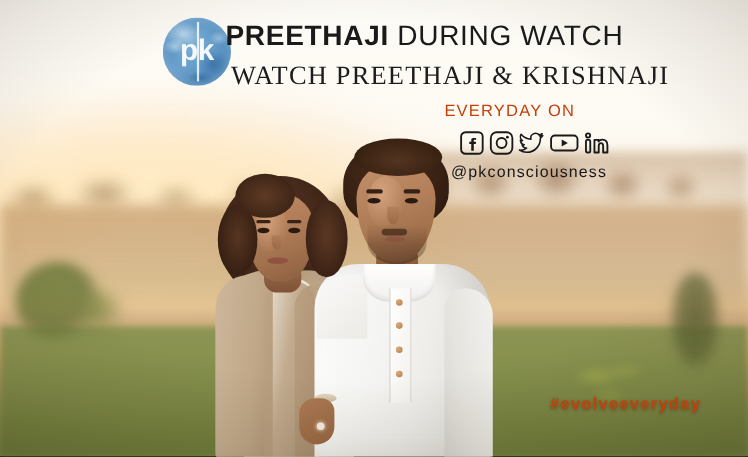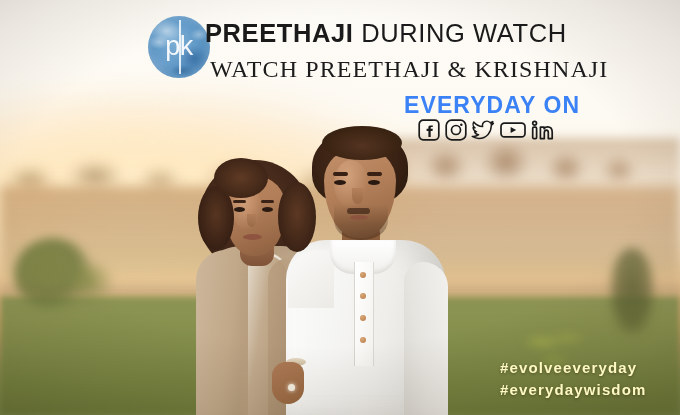--- a/index.html
+++ b/index.html
@@ -430,21 +430,21 @@
       radial-gradient(ellipse 12px 9px at 82% 30%, rgba(255,255,255,.34), rgba(255,255,255,0) 72%),
       radial-gradient(ellipse 16px 8px at 56% 88%, rgba(30,76,128,.4), rgba(30,76,128,0) 74%);
   }
   .logo-pk {
     position: absolute;
     left: 0; right: 0; top: 50%;
     transform: translateY(-52%);
     text-align: center;
     font-family: "Liberation Sans", sans-serif;
     font-size: 27px;
-    font-weight: 400;
+    font-weight: 700;
     color: rgba(255,255,255,.93);
     letter-spacing: -0.5px;
     line-height: 1;
   }
   .logo-stroke {
     position: absolute;
     left: 31px; top: 4px;
     width: 2px; height: 54px;
     background: rgba(255,255,255,.82);
   }
@@ -467,23 +467,23 @@
     font-family: "Liberation Serif", serif;
     font-size: 24px;
     color: #1c1c1c;
     letter-spacing: 1.1px;
     white-space: nowrap;
   }
 
   .everyday {
     position: absolute;
     left: 404px; top: 92px;
-    font-size: 23px;
-    font-weight: 700;
-    color: #3b82f6;
+    font-size: 15px;
+    font-weight: 400;
+    color: #c2410c;
     letter-spacing: 1.1px;
     white-space: nowrap;
   }
 
   .socials {
     position: absolute;
     left: 417px; top: 118px;
     display: flex;
     align-items: center;
     gap: 3px;
@@ -498,21 +498,21 @@
     color: #171717;
     letter-spacing: 1.05px;
     white-space: nowrap;
   }
 
   .hashtags {
     position: absolute;
     left: 500px; top: 357px;
     font-size: 15px;
     font-weight: 700;
-    color: #fef9c3;
+    color: #c2410c;
     letter-spacing: 1.15px;
     line-height: 1.45;
     text-shadow: 0 1px 3px rgba(40,30,10,.45);
     white-space: nowrap;
   }
 </style>
 </head>
 <body>
 
 <div id="banner">
@@ -629,19 +629,19 @@
     <a style="text-decoration:none">
       <svg width="26" height="24" viewBox="0 0 26 24">
         <circle cx="4.6" cy="5.2" r="1.9" fill="none" stroke="#1a1a1a" stroke-width="1.7"></circle>
         <rect x="2.7" y="9.2" width="3.9" height="11.4" rx="1.2" ry="1.2" fill="none" stroke="#1a1a1a" stroke-width="1.7"></rect>
         <path d="M10.4 20.6V9.2h3.7v1.5a4.2 4.2 0 0 1 3.5-1.8c3 0 4.6 1.9 4.6 5.2v6.5h-3.9v-6c0-1.6-.6-2.5-1.9-2.5s-2.1 1-2.1 2.6v5.9z" fill="none" stroke="#1a1a1a" stroke-width="1.7" stroke-linejoin="round"></path>
       </svg>
     </a>
 
   </div>
 
+  <div class="handle">@pkconsciousness</div>
 
   <div class="hashtags">
     <div>#evolveeveryday</div>
-    <div>#everydaywisdom</div>
   </div>
 
 </div>
 
 </body></html>

